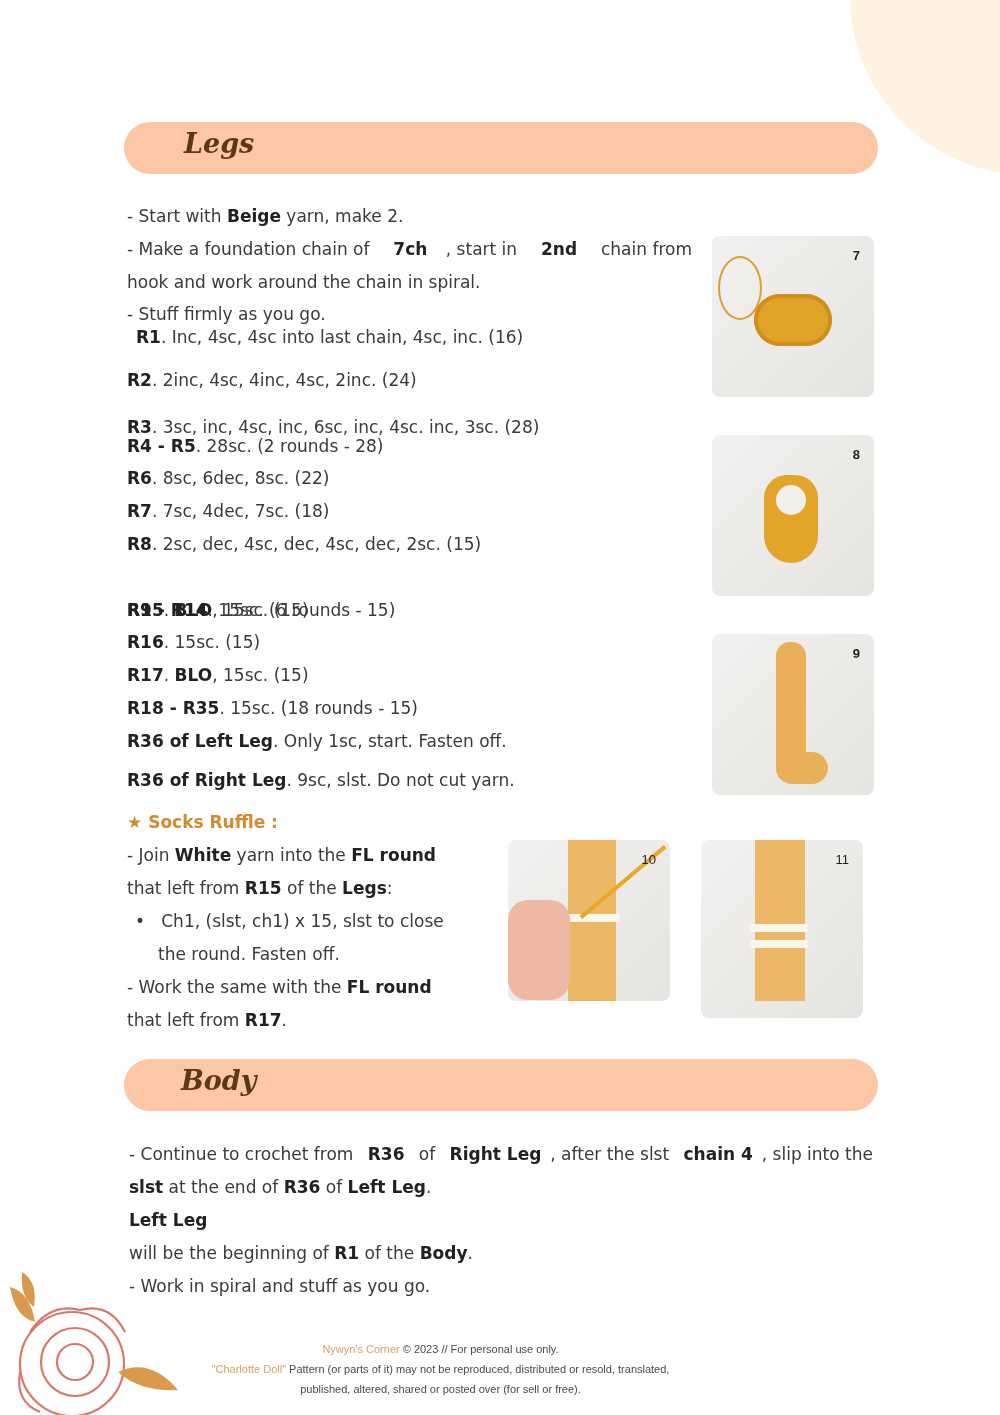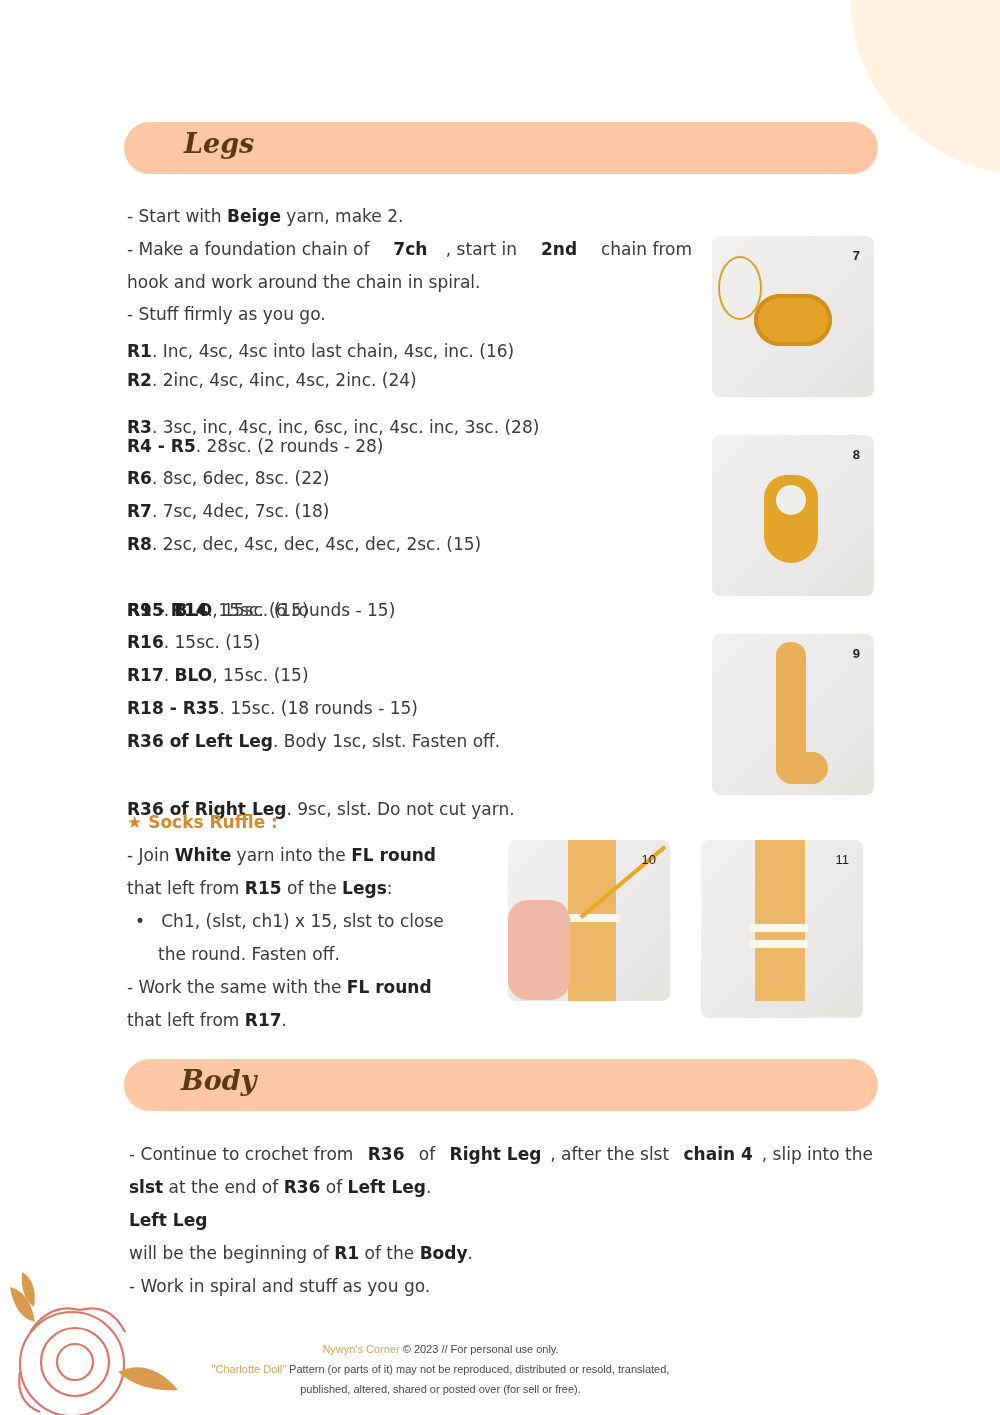--- a/index.html
+++ b/index.html
@@ -30,34 +30,34 @@
     <div class="line" style="top: 205px;"><span>- Start with </span><b>Beige</b><span> yarn, make 2.</span></div>
     <div class="line just" style="top: 237.8px;">
       <span style="white-space: pre;">- Make a foundation chain of </span>
       <b style="white-space: pre;">7ch</b>
       <span style="white-space: pre;">, start in </span>
       <b style="white-space: pre;">2nd</b>
       <span style="white-space: pre;"> chain from</span>
     </div>
     <div class="line" style="top: 270.6px;"><span>hook and work around the chain in spiral.</span></div>
     <div class="line" style="top: 303.4px;"><span>- Stuff firmly as you go.</span></div>
-    <div class="line" style="top: 340px;"><b>R1</b><span>.  Inc, 4sc, 4sc into last chain, 4sc, inc. (16)</span></div>
+    <div class="line" style="top: 326px; margin-left: 9px;"><b>R1</b><span>.  Inc, 4sc, 4sc into last chain, 4sc, inc. (16)</span></div>
     <div class="line" style="top: 369px;"><b>R2</b><span>.  2inc, 4sc, 4inc, 4sc, 2inc. (24)</span></div>
     <div class="line" style="top: 416px;"><b>R3</b><span>.  3sc, inc, 4sc, inc, 6sc, inc, 4sc. inc, 3sc. (28)</span></div>
     <div class="line" style="top: 434.6px;"><b>R4 - R5</b><span>.  28sc. (2 rounds - 28)</span></div>
     <div class="line" style="top: 467.4px;"><b>R6</b><span>.  8sc, 6dec, 8sc. (22)</span></div>
     <div class="line" style="top: 500.2px;"><b>R7</b><span>.  7sc, 4dec, 7sc. (18)</span></div>
     <div class="line" style="top: 533px;"><b>R8</b><span>.  2sc, dec, 4sc, dec, 4sc, dec, 2sc. (15)</span></div>
     <div class="line" style="top: 565.8px; margin-top: 33px;"><b>R9 - R14</b><span>.  15sc. (6 rounds - 15)</span></div>
     <div class="line" style="top: 598.6px;"><b>R15</b><span>.  </span><b>BLO</b><span>, 15sc. (15)</span></div>
     <div class="line" style="top: 631.4px;"><b>R16</b><span>.  15sc. (15)</span></div>
     <div class="line" style="top: 664.2px;"><b>R17</b><span>.  </span><b>BLO</b><span>, 15sc. (15)</span></div>
     <div class="line" style="top: 697px;"><b>R18 - R35</b><span>.  15sc. (18 rounds - 15)</span></div>
-    <div class="line" style="top: 729.8px;"><b>R36 of Left Leg</b><span>.  Body 1sc, slst. Fasten off.</span></div>
-    <div class="line" style="top: 798px;"><b>R36 of Right Leg</b><span>.  9sc, slst. Do not cut yarn.</span></div>
+    <div class="line" style="top: 729.8px;"><b>R36 of Left Leg</b><span>.  Only 1sc, start. Fasten off.</span></div>
+    <div class="line" style="top: 769px;"><b>R36 of Right Leg</b><span>.  9sc, slst. Do not cut yarn.</span></div>
   </div>
 
 <div class="photo" style="left:712px;top:236px;width:162px;height:161px">
   <div style="position:absolute;left:42px;top:58px;width:78px;height:52px;border-radius:26px;background:#e0a227;box-shadow:inset 0 0 0 4px #cf8f1a"></div>
   <div style="position:absolute;left:6px;top:20px;width:40px;height:60px;border:2px solid #d9a02e;border-radius:50%"></div>
   <span class="num">7</span>
 </div>
 <div class="photo" style="left:712px;top:435px;width:162px;height:161px">
   <div style="position:absolute;left:52px;top:40px;width:54px;height:88px;border-radius:27px 27px 32px 32px;background:#e2a52a"></div>
   <div style="position:absolute;left:64px;top:50px;width:30px;height:30px;border-radius:50%;background:#f0efec"></div>

